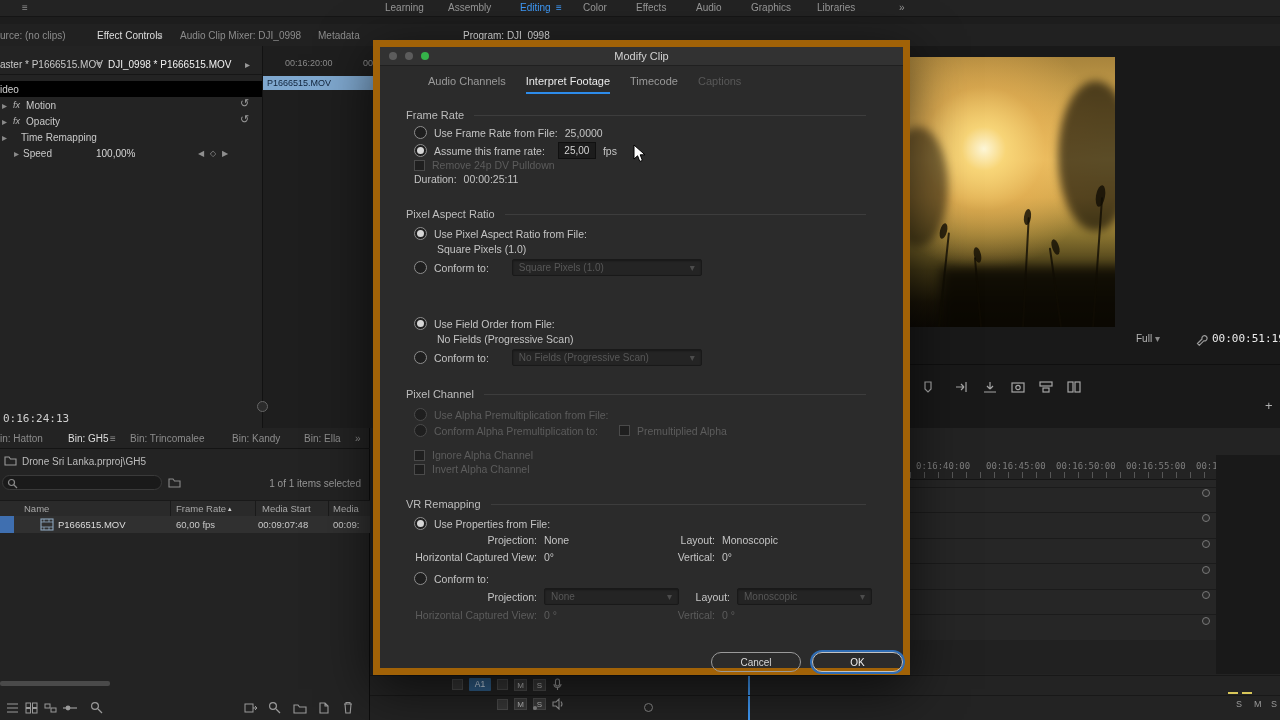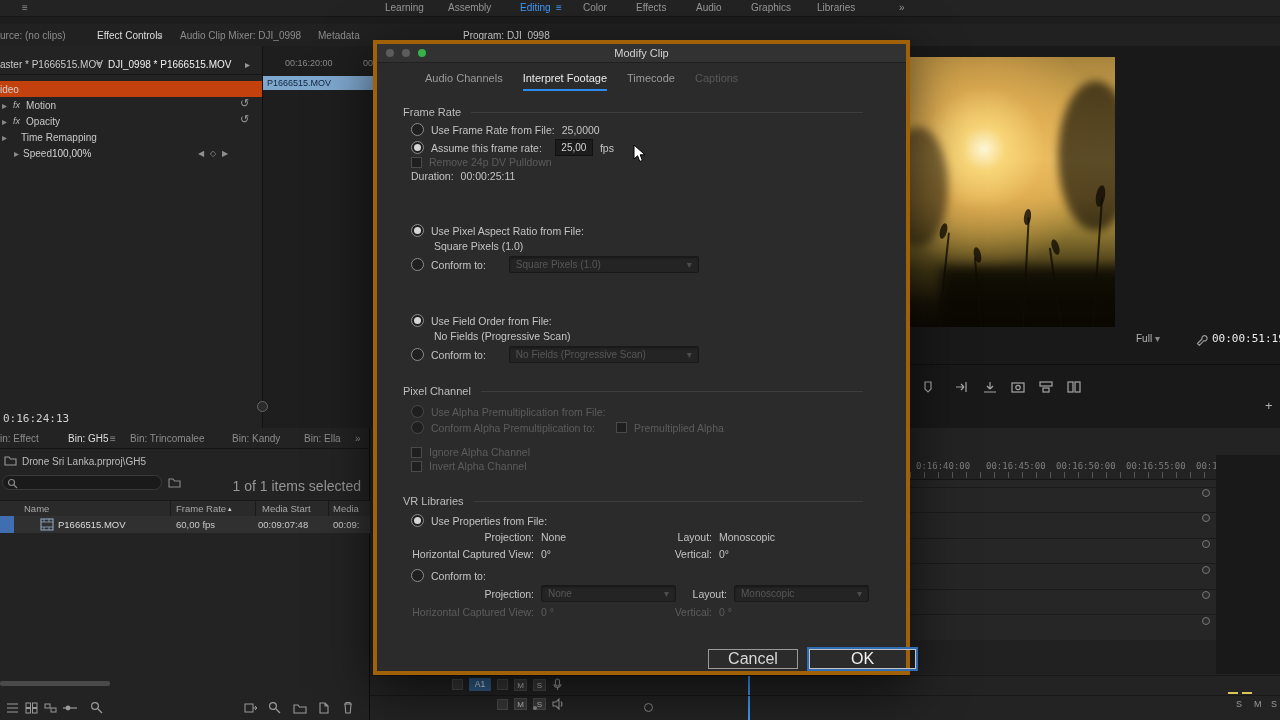--- a/index.html
+++ b/index.html
@@ -46,21 +46,21 @@
   .search{position:absolute;left:2px;top:47px;width:160px;height:15px;background:#1a1a1a;border:1px solid #3a3a3a;border-radius:8px;box-sizing:border-box;}
   .search input{position:absolute;left:16px;top:0;width:138px;height:13px;background:transparent;border:none;outline:none;color:#ccc;font-size:9px;}
   
   .timeline{left:370px;top:428px;width:910px;height:292px;background:#232323;overflow:hidden;}
   .ruler-lbl{position:absolute;top:33px;color:#7e7e7e;font-size:9px;font-family:"DejaVu Sans Mono",monospace;}
   .trk-dot{position:absolute;width:8px;height:8px;border:1px solid #787878;border-radius:50%;background:#2c2c2c;box-sizing:border-box;}
   .sq{display:inline-block;width:11px;height:11px;background:#383838;border:1px solid #4c4c4c;box-sizing:border-box;}
   .msbtn{display:inline-block;width:13px;height:12px;background:#3b3b3b;border:1px solid #4c4c4c;color:#c0c0c0;font-size:8px;text-align:center;line-height:12px;box-sizing:border-box;}
   .a1badge{display:inline-block;width:22px;height:13px;background:#30608c;color:#d9e8f8;font-size:8.5px;text-align:center;line-height:13px;border-radius:1px;}
   
-  .dialog{left:373px;top:40px;width:537px;height:635px;background:#2b2b2b;border:4px solid #a16207;
+  .dialog{left:373px;top:40px;width:537px;height:635px;background:#2b2b2b;border:7px solid #a16207;
           box-shadow:0 14px 50px rgba(0,0,0,.65);z-index:10;box-sizing:border-box;}
   .dlg-titlebar{position:absolute;left:0;top:0;width:100%;height:18px;background:#323232;border-bottom:1px solid #202020;}
   .tl-dot{position:absolute;top:5px;width:8px;height:8px;border-radius:50%;}
   .dlg-title{position:absolute;left:0;width:100%;top:3px;text-align:center;color:#d2d2d2;font-size:11px;}
   .dlg-tabs{position:absolute;left:48px;top:28px;display:flex;gap:20px;}
   .dtab{color:#9a9a9a;font-size:11px;padding-bottom:5px;}
   .dtab.active{color:#eaeaea;border-bottom:2px solid #2d8ceb;}
   .dtab.disabled{color:#585858;}
   .sec{position:absolute;left:26px;width:460px;display:flex;align-items:center;}
   .sec .t{color:#bdbdbd;font-size:11px;margin-right:10px;white-space:nowrap;}
@@ -71,22 +71,22 @@
   .radio.sel{display:flex;align-items:center;justify-content:center;}
   .radio.sel::after{content:"";width:7px;height:7px;border-radius:50%;background:#d6d6d6;}
   .radio.dis{border-color:#4a4a4a;}
   .chk{width:11px;height:11px;border:1px solid #4a4a4a;background:#1f1f1f;box-sizing:border-box;flex:none;}
   .dd{display:flex;align-items:center;justify-content:space-between;width:190px;height:17px;background:#242424;
       border:1px solid #191919;border-radius:2px;padding:0 6px;color:#575757;font-size:10px;box-sizing:border-box;
       box-shadow:inset 0 1px 2px rgba(0,0,0,.35);}
   .dd.sm{width:135px;}
   .numfield{width:36px;height:15px;background:#1c1c1c;border:1px solid #101010;color:#d4d4d4;font-size:10px;
             text-align:center;padding:0;font-family:"Liberation Sans",sans-serif;}
-  .btn{position:absolute;height:20px;border:1px solid #9a9a9a;border-radius:0;display:flex;align-items:flex-end;
-       justify-content:center;font-size:16px;color:#d8d8d8;background:transparent;box-sizing:border-box;}
+  .btn{position:absolute;height:20px;border:1px solid #9a9a9a;border-radius:10px;display:flex;align-items:center;
+       justify-content:center;font-size:10px;color:#d8d8d8;background:transparent;box-sizing:border-box;}
   .btn.ok{border-color:#c2c2c2;box-shadow:0 0 0 2px #2f6db5;color:#f0f0f0;}
   .w100r{display:inline-block;width:100px;text-align:right;}
   .w130r{display:inline-block;width:130px;text-align:right;}
   .w44r{display:inline-block;width:44px;text-align:right;}
   .w120{display:inline-block;width:120px;}
   svg.mi{display:block;}
   .cursor{position:absolute;z-index:99;}
 </style>
 </head>
 <body>
@@ -124,21 +124,21 @@
     <span class="abs" style="left:245px;top:13px;color:#9a9a9a">▸</span>
     <div class="abs" style="left:0;top:28px;width:373px;height:1px;background:#161616"></div>
 
     <div class="ecp-minitl">
       <span class="abs txt" style="left:22px;top:12px;color:#8a8a8a;font-size:9px">00:16:20:00</span>
       <span class="abs txt" style="left:100px;top:12px;color:#8a8a8a;font-size:9px">00</span>
       <div class="ecp-clip"><span class="txt">P1666515.MOV</span></div>
       <div class="abs" style="left:-6px;top:355px;width:9px;height:9px;border:1px solid #666;border-radius:50%;background:#2b2b2b"></div>
     </div>
 
-    <div class="ecp-row" style="top:35px;background:#c2410c">
+    <div class="ecp-row" style="top:35px;background:#000000">
       <span class="txt" style="margin-left:0;color:#d0d0d0">ideo</span>
     </div>
     <div class="ecp-row" style="top:51px">
       <span style="margin-left:2px;color:#8a8a8a">▸</span>
       <span class="fxbadge" style="margin-left:6px">fx</span>
       <span class="txt" style="color:#c9c9c9">Motion</span>
       <span class="reset">↺</span>
     </div>
     <div class="ecp-row" style="top:67px">
       <span style="margin-left:2px;color:#8a8a8a">▸</span>
@@ -146,21 +146,21 @@
       <span class="txt" style="color:#c9c9c9">Opacity</span>
       <span class="reset">↺</span>
     </div>
     <div class="ecp-row" style="top:83px">
       <span style="margin-left:2px;color:#8a8a8a">▸</span>
       <span class="txt" style="margin-left:14px;color:#c9c9c9">Time Remapping</span>
     </div>
     <div class="ecp-row" style="top:99px">
       <span style="margin-left:14px;color:#8a8a8a">▸</span>
       <span class="txt" style="margin-left:4px;color:#c9c9c9">Speed</span>
-      <span class="txt" style="color:#d6d6d6">100,00%</span>
+      <span class="txt" style="margin-left:44px;color:#d6d6d6">100,00%</span>
       <span style="position:absolute;left:198px;color:#8f8f8f;font-size:8px">◀</span>
       <span style="position:absolute;left:210px;color:#8f8f8f;font-size:8px">◇</span>
       <span style="position:absolute;left:222px;color:#8f8f8f;font-size:8px">▶</span>
     </div>
 
     <span class="abs ecp-tc" style="left:3px;top:366px">0:16:24:13</span>
   </div>
 
   <div class="abs program">
     <div class="video">
@@ -203,21 +203,21 @@
         <rect x="5" y="8" width="6" height="4" fill="none" stroke="#a5a5a5" stroke-width="1.2"></rect>
       </svg>
     <svg class="abs tico" style="left:611px" viewBox="0 0 16 14">
         <rect x="2" y="2" width="5" height="10" fill="none" stroke="#a5a5a5" stroke-width="1.2"></rect>
         <rect x="9" y="2" width="5" height="10" fill="none" stroke="#a5a5a5" stroke-width="1.2"></rect>
       </svg>
     <span class="abs" style="left:810px;top:352px;color:#b0b0b0;font-size:13px">+</span>
   </div>
 
   <div class="abs project">
-    <span class="ptab" style="left:0px;top:5px">in: Effect</span>
+    <span class="ptab" style="left:0px;top:5px">in: Hatton</span>
     <span class="ptab active" style="left:68px;top:5px">Bin: GH5</span>
     <span class="ptab" style="left:110px;top:5px">≡</span>
     <span class="ptab" style="left:130px;top:5px">Bin: Trincomalee</span>
     <span class="ptab" style="left:232px;top:5px">Bin: Kandy</span>
     <span class="ptab" style="left:304px;top:5px">Bin: Ella</span>
     <span class="ptab" style="left:355px;top:5px">»</span>
     <div class="abs" style="left:0;top:20px;width:370px;height:1px;background:#141414"></div>
 
     <svg class="abs mi" style="left:4px;top:26px" width="13" height="12" viewBox="0 0 13 12">
         <path d="M1 3 h4 l1.5 2 H12 v6 H1 Z" fill="none" stroke="#9a9a9a" stroke-width="1.1"></path>
@@ -227,21 +227,21 @@
     <div class="search">
       <svg class="abs mi" style="left:4px;top:2px" width="11" height="11" viewBox="0 0 11 11">
           <circle cx="4.5" cy="4.5" r="3" fill="none" stroke="#8a8a8a" stroke-width="1.2"></circle>
           <path d="M7 7 L10 10" stroke="#8a8a8a" stroke-width="1.2"></path>
         </svg>
       <input style="">
     </div>
     <svg class="abs mi" style="left:168px;top:48px" width="13" height="12" viewBox="0 0 13 12">
         <path d="M1 3 h4 l1.5 2 H12 v6 H1 Z" fill="none" stroke="#8a8a8a" stroke-width="1.1"></path>
       </svg>
-    <span class="abs txt" style="right:8px;top:50px;color:#969696;font-size:14px">1 of 1 items selected</span>
+    <span class="abs txt" style="right:8px;top:50px;color:#969696;font-size:10px">1 of 1 items selected</span>
 
     <div class="hdr-row">
       <span class="hdr-cell" style="left:24px">Name</span>
       <span class="hdr-cell" style="left:176px">Frame Rate</span>
       <span class="hdr-cell" style="left:228px;color:#d0d0d0;font-size:7px;top:4px">▴</span>
       <span class="hdr-cell" style="left:262px">Media Start</span>
       <span class="hdr-cell" style="left:333px">Media</span>
       <span class="vline" style="left:170px"></span>
       <span class="vline" style="left:255px"></span>
       <span class="vline" style="left:328px"></span>
@@ -394,20 +394,24 @@
     </div>
     <div class="row" style="top:112px;left:34px">
       <span class="chk"></span>
       <span class="dim">Remove 24p DV Pulldown</span>
     </div>
     <div class="row" style="top:126px;left:34px">
       <span>Duration:</span>
       <span>00:00:25:11</span>
     </div>
 
+    <div class="sec" style="top:161px">
+      <span class="t">Pixel Aspect Ratio</span>
+        <span class="ln"></span>
+    </div>
     <div class="row" style="top:180px;left:34px">
       <span class="radio sel"></span>
       <span>Use Pixel Aspect Ratio from File:</span>
     </div>
     <div class="row" style="top:196px;left:57px">
       <span>Square Pixels (1.0)</span>
     </div>
     <div class="row" style="top:212px;left:34px">
       <span class="radio"></span>
       <span>Conform to:</span>
@@ -450,21 +454,21 @@
     <div class="row" style="top:402px;left:34px">
       <span class="chk"></span>
       <span class="dim">Ignore Alpha Channel</span>
     </div>
     <div class="row" style="top:416px;left:34px">
       <span class="chk"></span>
       <span class="dim">Invert Alpha Channel</span>
     </div>
 
     <div class="sec" style="top:451px">
-      <span class="t">VR Libraries</span>
+      <span class="t">VR Remapping</span>
         <span class="ln"></span>
     </div>
     <div class="row" style="top:470px;left:34px">
       <span class="radio sel"></span>
       <span>Use Properties from File:</span>
     </div>
     <div class="row" style="top:487px;left:57px">
       <span class="w100r">Projection:</span>
       <span class="w120">None</span>
       <span class="w44r">Layout:</span>
@@ -495,21 +499,21 @@
     <div class="row" style="top:562px;left:27px">
       <span class="w130r dim">Horizontal Captured View:</span>
       <span class="w120 dim">0 °</span>
       <span class="w44r dim">Vertical:</span>
       <span class="dim">0 °</span>
     </div>
 
     <div class="btn" style="left:331px;top:605px;width:90px">
         <span>Cancel</span>
       </div>
-    <div class="btn ok" style="left:432px;top:605px;width:107px">
+    <div class="btn ok" style="left:432px;top:605px;width:91px">
         <span>OK</span>
       </div>
   </div>
 
   <svg class="cursor" style="left:633px;top:144px" width="14" height="20" viewBox="0 0 14 20">
     <path d="M1 1 L1 15 L4.6 11.8 L6.8 17.5 L9.4 16.4 L7.2 10.8 L12 10.8 Z" fill="#ffffff" stroke="#000000" stroke-width="1"></path>
   </svg>
 
 </div>
 

